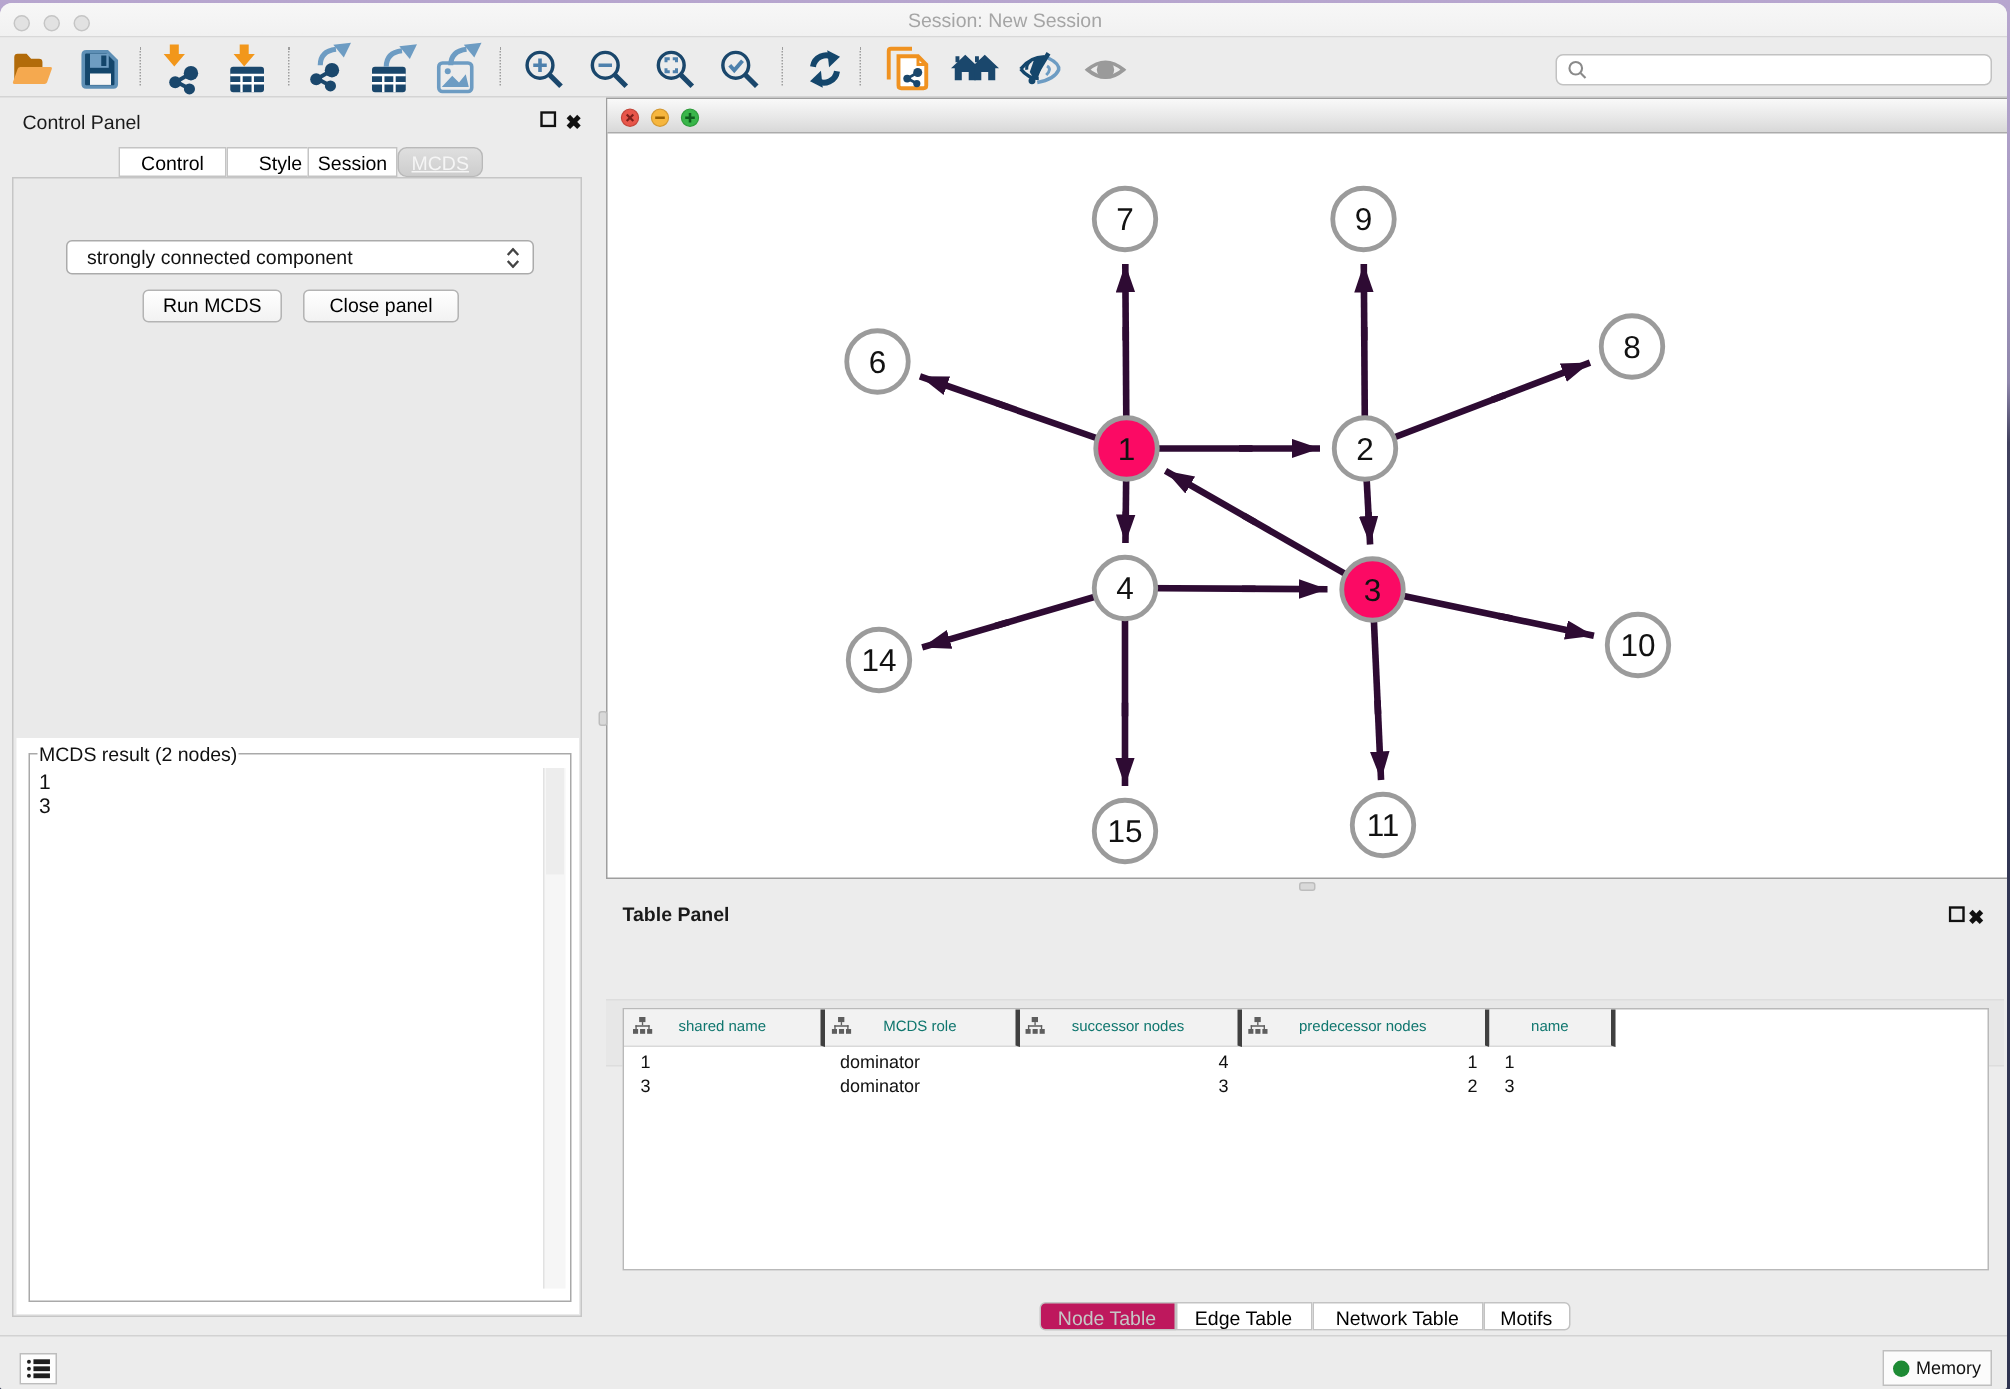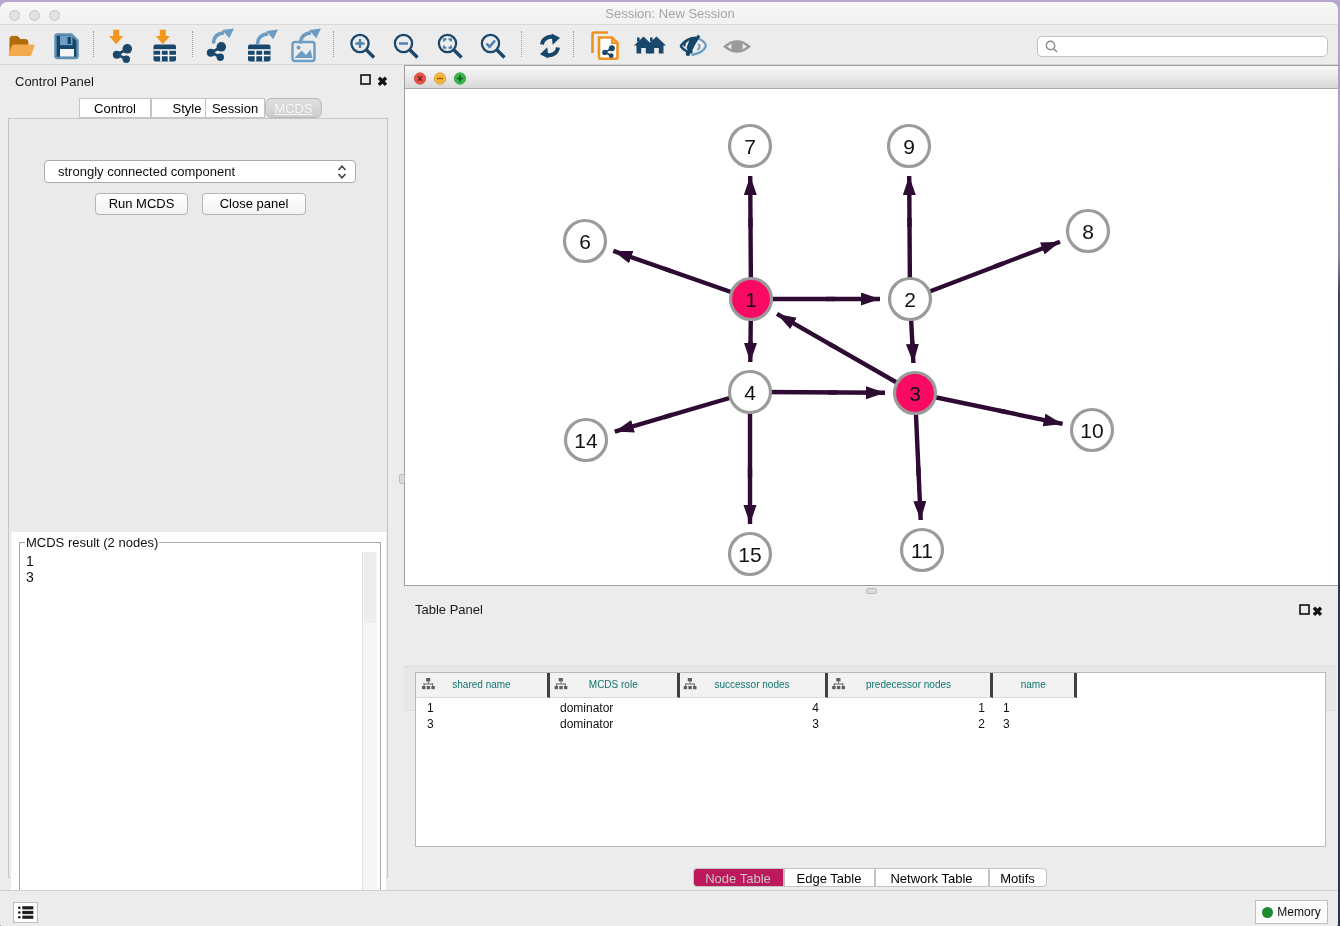--- a/index.html
+++ b/index.html
@@ -29,21 +29,21 @@
  border-radius:6px;border:1px solid #B9B9B9;text-decoration:underline;}
 #cp-content{position:absolute;left:8px;top:116px;width:380px;height:760px;
  background:#EAEAEA;border:1px solid #C6C6C6;box-sizing:border-box;}
 #opt-label{position:absolute;left:0;top:136px;width:396px;text-align:center;font-size:13px;color:#111;}
 #combo{position:absolute;left:44px;top:158px;width:312px;height:23px;background:#fff;
  border:1px solid #ABABAB;border-radius:4px;box-sizing:border-box;
  font-size:13px;line-height:21px;color:#111;padding-left:13px;}
 .btn{position:absolute;top:191px;height:22px;background:linear-gradient(180deg,#FFFFFF,#F2F2F2);
  border:1px solid #B4B4B4;border-radius:4px;box-sizing:border-box;
  font-size:13px;text-align:center;line-height:20px;color:#000;}
-#mcds-panel{position:absolute;left:11px;top:490px;width:375px;height:384px;background:#fff;margin-top:40px;}
+#mcds-panel{position:absolute;left:11px;top:490px;width:375px;height:384px;background:#fff;}
 #mcds-fs{position:absolute;left:8px;top:10px;width:362px;height:366px;
  border:1px solid #A9A9A9;box-sizing:border-box;}
 #mcds-legend{position:absolute;left:5px;top:-8px;background:#fff;padding:0 1px;
  font-size:13px;color:#111;}
 #mcds-text{position:absolute;left:6px;top:10px;font-size:14px;color:#111;line-height:16px;}
 #mcds-sb{position:absolute;right:3px;top:9px;width:14px;height:347px;background:#F6F6F6;
  border-left:1px solid #E2E2E2;}
 #mcds-sb .thumb{position:absolute;left:1px;top:0px;width:12px;height:71px;background:#EDEDED;}
 
 #netframe{position:absolute;left:404px;top:63px;width:935px;height:521px;
@@ -51,21 +51,21 @@
 #nettitle{position:absolute;left:0;top:0;width:100%;height:23px;
  background:linear-gradient(180deg,#F9F9F9 0%,#E8E8E8 55%,#D8D8D8 100%);
  border-bottom:1px solid #ABABAB;box-sizing:border-box;}
 #nettitle .t{position:absolute;top:4px;left:0;width:100%;text-align:center;
  font-size:12.5px;font-weight:bold;color:#222;}
 #graph{position:absolute;left:0px;top:23px;}
 #graph line{stroke:#2E0B33;stroke-width:4.4;}
 #graph text{font-size:21px;fill:#121212;text-anchor:middle;font-family:"Liberation Sans",sans-serif;}
 .divh{position:absolute;background:#D9D9D9;border:1px solid #BDBDBD;box-sizing:border-box;}
 
-#tp-title{position:absolute;left:415px;top:600px;font-size:13px;color:#1A1A1A;}
+#tp-title{position:absolute;left:415px;top:600px;font-size:13px;color:#1A1A1A;font-weight:bold;}
 #tp-toolbar{position:absolute;left:404px;top:664px;width:932px;height:43px;background:#E7E7E7;
  border-top:1px solid #DDDDDD;border-bottom:1px solid #DDDDDD;}
 #tablebox{position:absolute;left:415px;top:670px;width:911px;height:175px;background:#fff;
  border:1px solid #B9B9B9;box-sizing:border-box;}
 .hcell{position:absolute;top:0;height:25px;box-sizing:border-box;
  background:#F2F2F2;border-right:3px solid #404040;
  border-bottom:1px solid #D9D9D9;font-size:10px;color:#0f766e;text-align:center;line-height:23px;}
 .tcell{position:absolute;font-size:12px;color:#111;height:16px;line-height:16px;}
 
 .btab{position:absolute;top:865.5px;height:19.5px;background:#fff;border:1px solid #C3C3C3;

